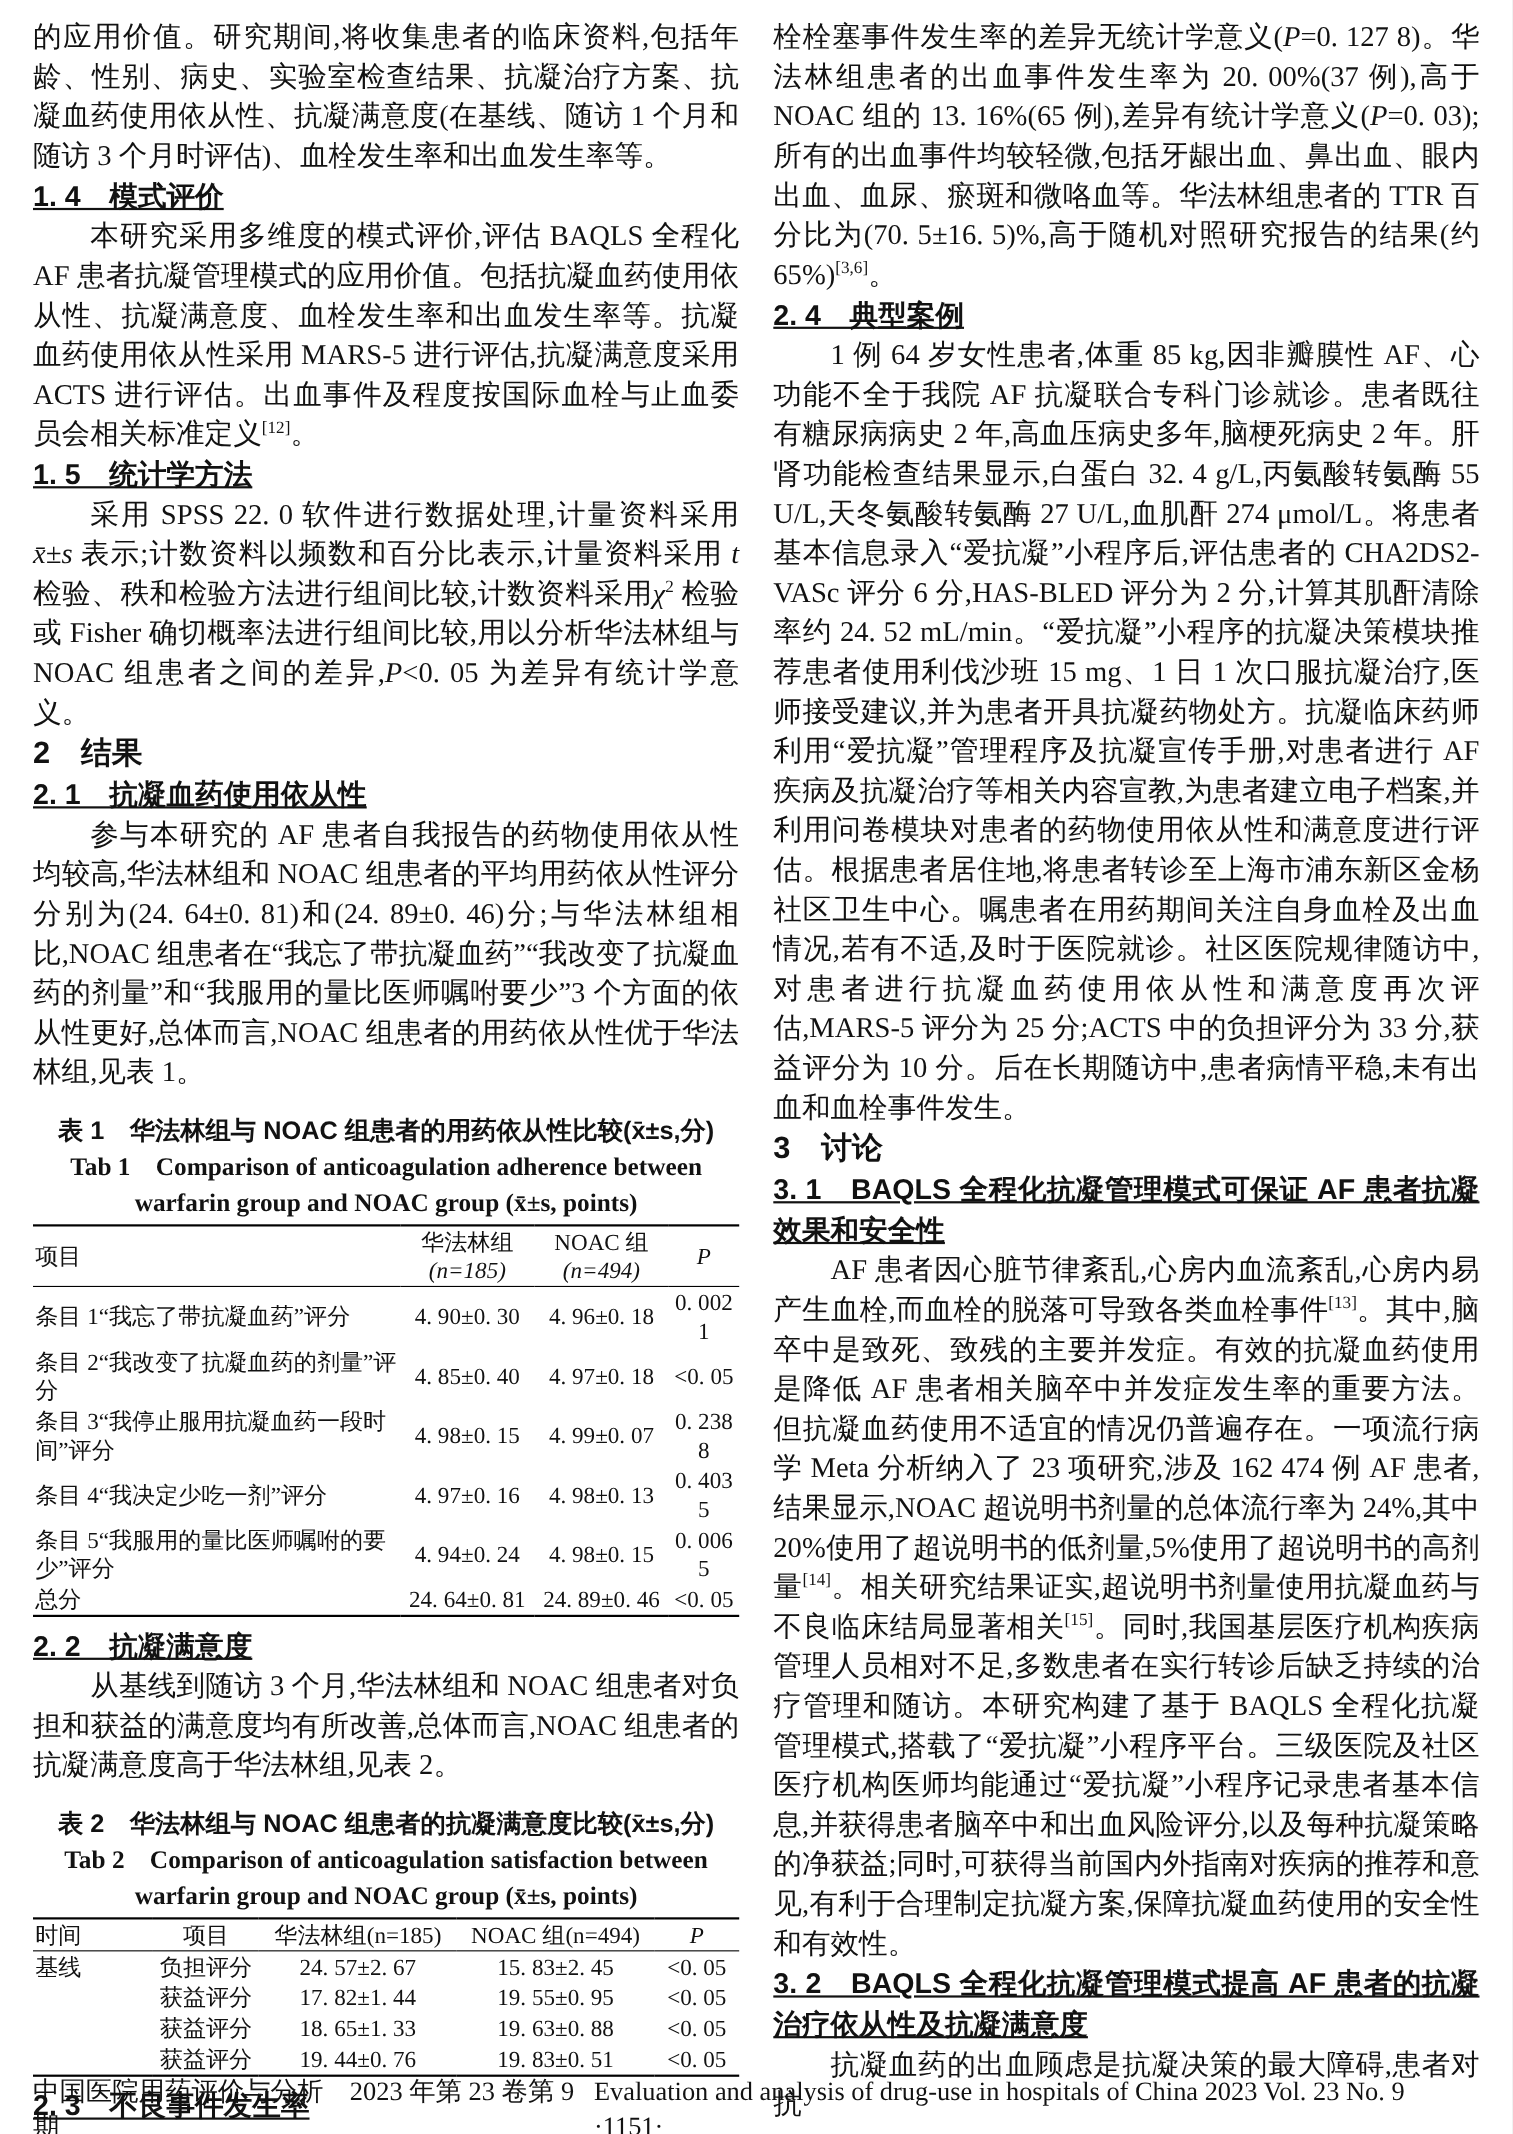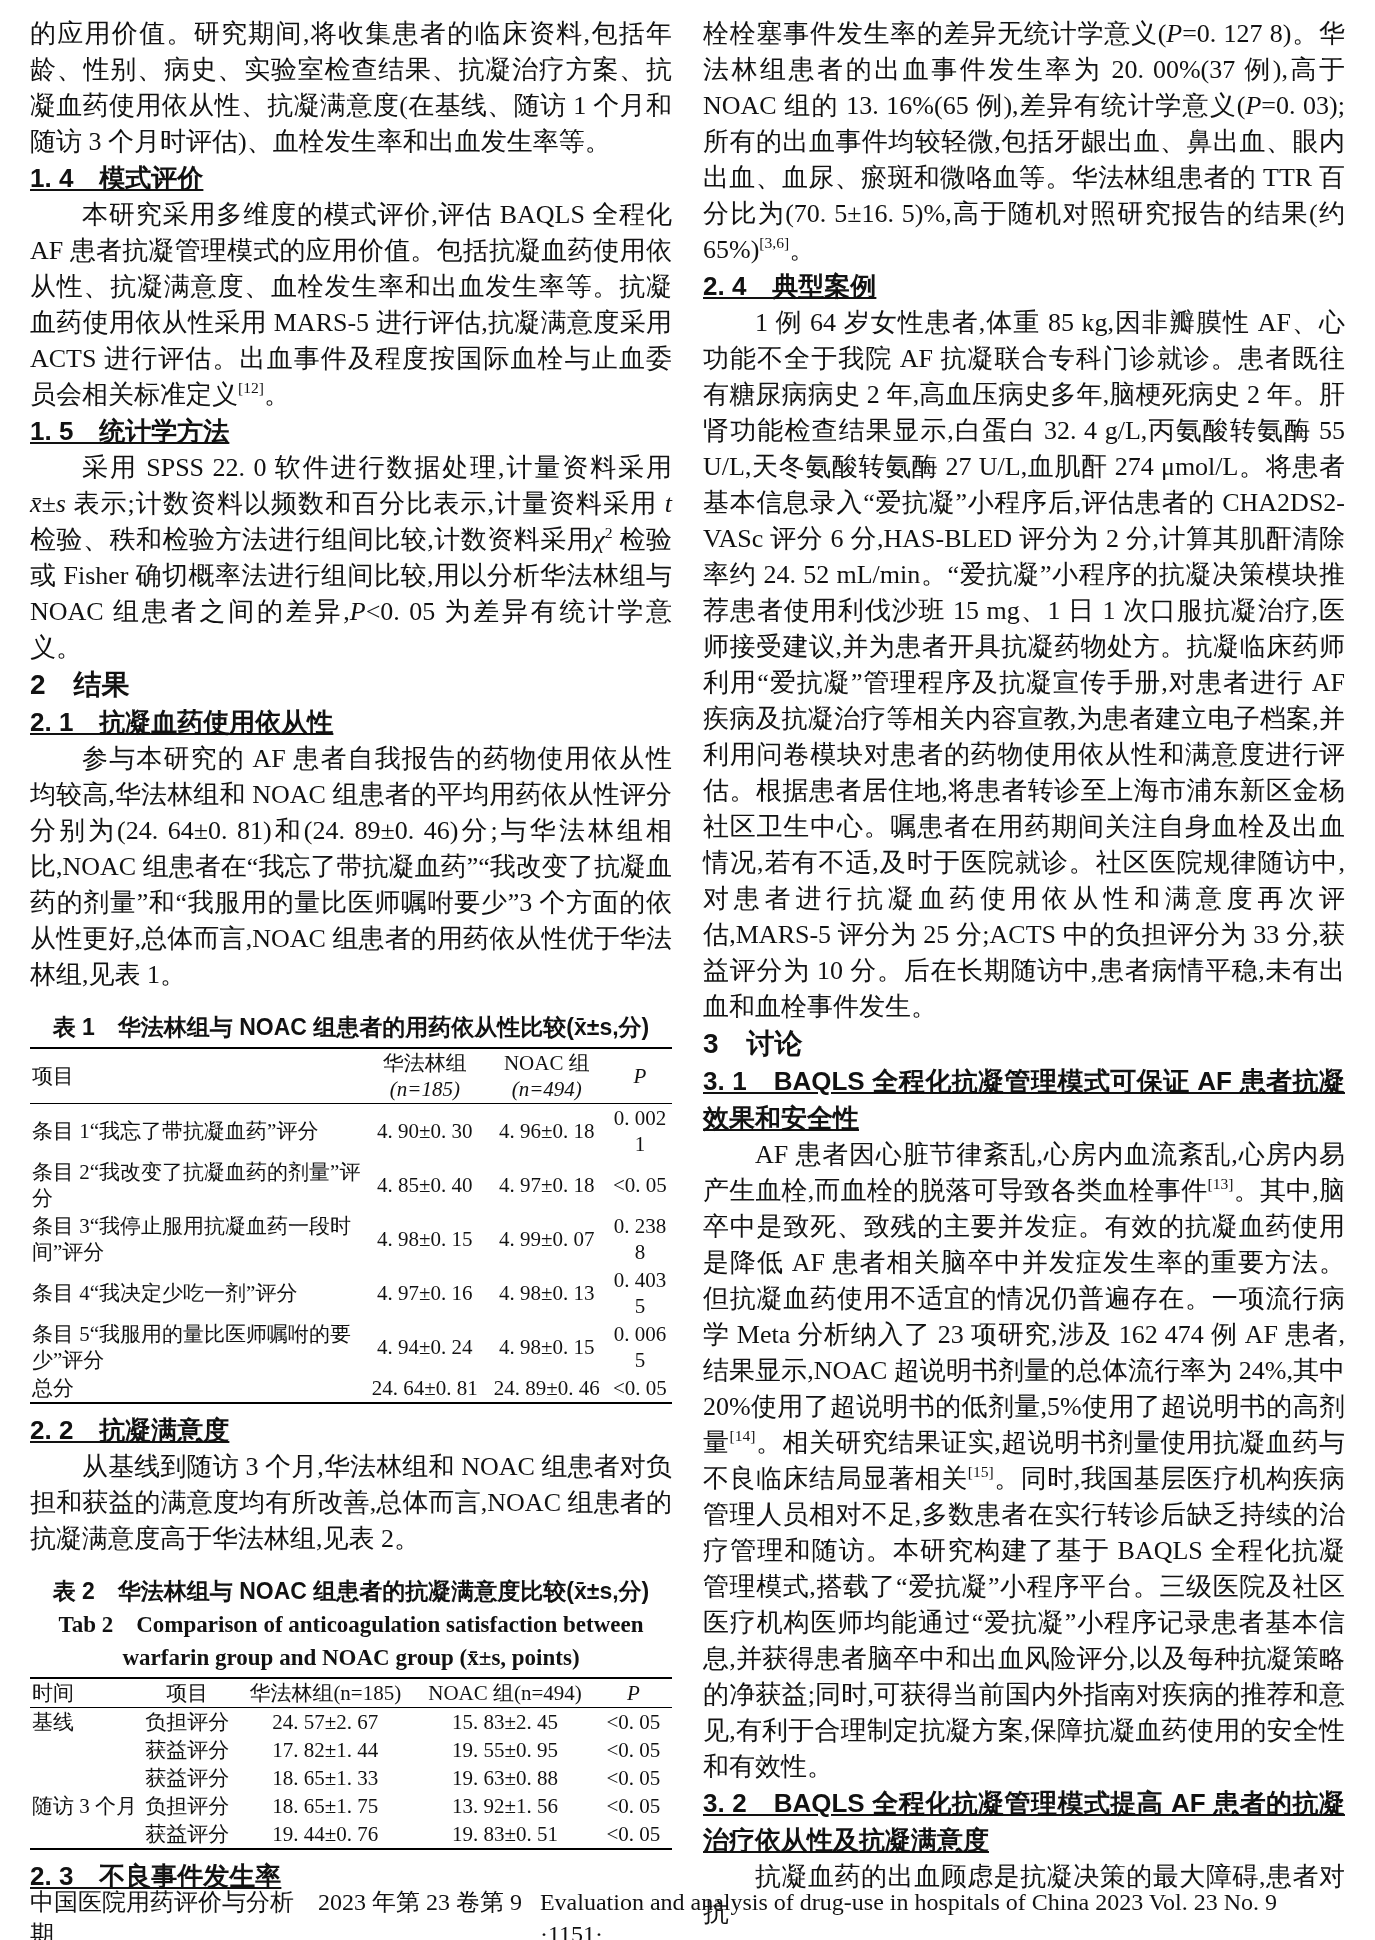--- a/index.html
+++ b/index.html
@@ -70,20 +70,21 @@
     <p class="body noind">的应用价值。研究期间,将收集患者的临床资料,包括年龄、性别、病史、实验室检查结果、抗凝治疗方案、抗凝血药使用依从性、抗凝满意度(在基线、随访 1 个月和随访 3 个月时评估)、血栓发生率和出血发生率等。</p>
     <h4 class="sec2">1. 4　模式评价</h4>
     <p class="body"><span>本研究采用多维度的模式评价,评估 BAQLS 全程化 AF 患者抗凝管理模式的应用价值。包括抗凝血药使用依从性、抗凝满意度、血栓发生率和出血发生率等。抗凝血药使用依从性采用 MARS-5 进行评估,抗凝满意度采用 ACTS 进行评估。出血事件及程度按国际血栓与止血委员会相关标准定义</span><sup>[12]</sup><span>。</span></p>
     <h4 class="sec2">1. 5　统计学方法</h4>
     <p class="body"><span>采用 SPSS 22. 0 软件进行数据处理,计量资料采用 </span><span class="it">x̄±s</span><span> 表示;计数资料以频数和百分比表示,计量资料采用 </span><span class="it">t</span><span> 检验、秩和检验方法进行组间比较,计数资料采用</span><span class="it">χ</span><sup>2</sup><span> 检验或 Fisher 确切概率法进行组间比较,用以分析华法林组与 NOAC 组患者之间的差异,</span><span class="it">P</span><span>&lt;0. 05 为差异有统计学意义。</span></p>
     <h3 class="sec1">2　结果</h3>
     <h4 class="sec2">2. 1　抗凝血药使用依从性</h4>
     <p class="body">参与本研究的 AF 患者自我报告的药物使用依从性均较高,华法林组和 NOAC 组患者的平均用药依从性评分分别为(24. 64±0. 81)和(24. 89±0. 46)分;与华法林组相比,NOAC 组患者在“我忘了带抗凝血药”“我改变了抗凝血药的剂量”和“我服用的量比医师嘱咐要少”3 个方面的依从性更好,总体而言,NOAC 组患者的用药依从性优于华法林组,见表 1。</p>
 
     <div class="cap-zh">表 1　华法林组与 NOAC 组患者的用药依从性比较(x̄±s,分)</div>
+    <div class="cap-en">Tab 1　Comparison of anticoagulation adherence between warfarin group and NOAC group (x̄±s, points)</div>
     <table class="tbl">
       <colgroup>
         <col style="width:52%">
           <col style="width:19%">
           <col style="width:19%">
           <col style="width:10%">
       </colgroup>
       <thead>
         <tr>
           <th>项目</th>
@@ -177,27 +178,20 @@
             <td>&lt;0. 05</td>
           </tr>
           <tr>
             <td></td>
             <td>获益评分</td>
             <td>18. 65±1. 33</td>
             <td>19. 63±0. 88</td>
             <td>&lt;0. 05</td>
           </tr>
           <tr>
-            <td>随访 3 个月</td>
-            <td>负担评分</td>
-            <td>18. 65±1. 75</td>
-            <td>13. 92±1. 56</td>
-            <td>&lt;0. 05</td>
-          </tr>
-          <tr>
             <td></td>
             <td>获益评分</td>
             <td>19. 44±0. 76</td>
             <td>19. 83±0. 51</td>
             <td>&lt;0. 05</td>
           </tr>
         </tbody>
     </table>
 
     <div class="tbl-gap"></div>

